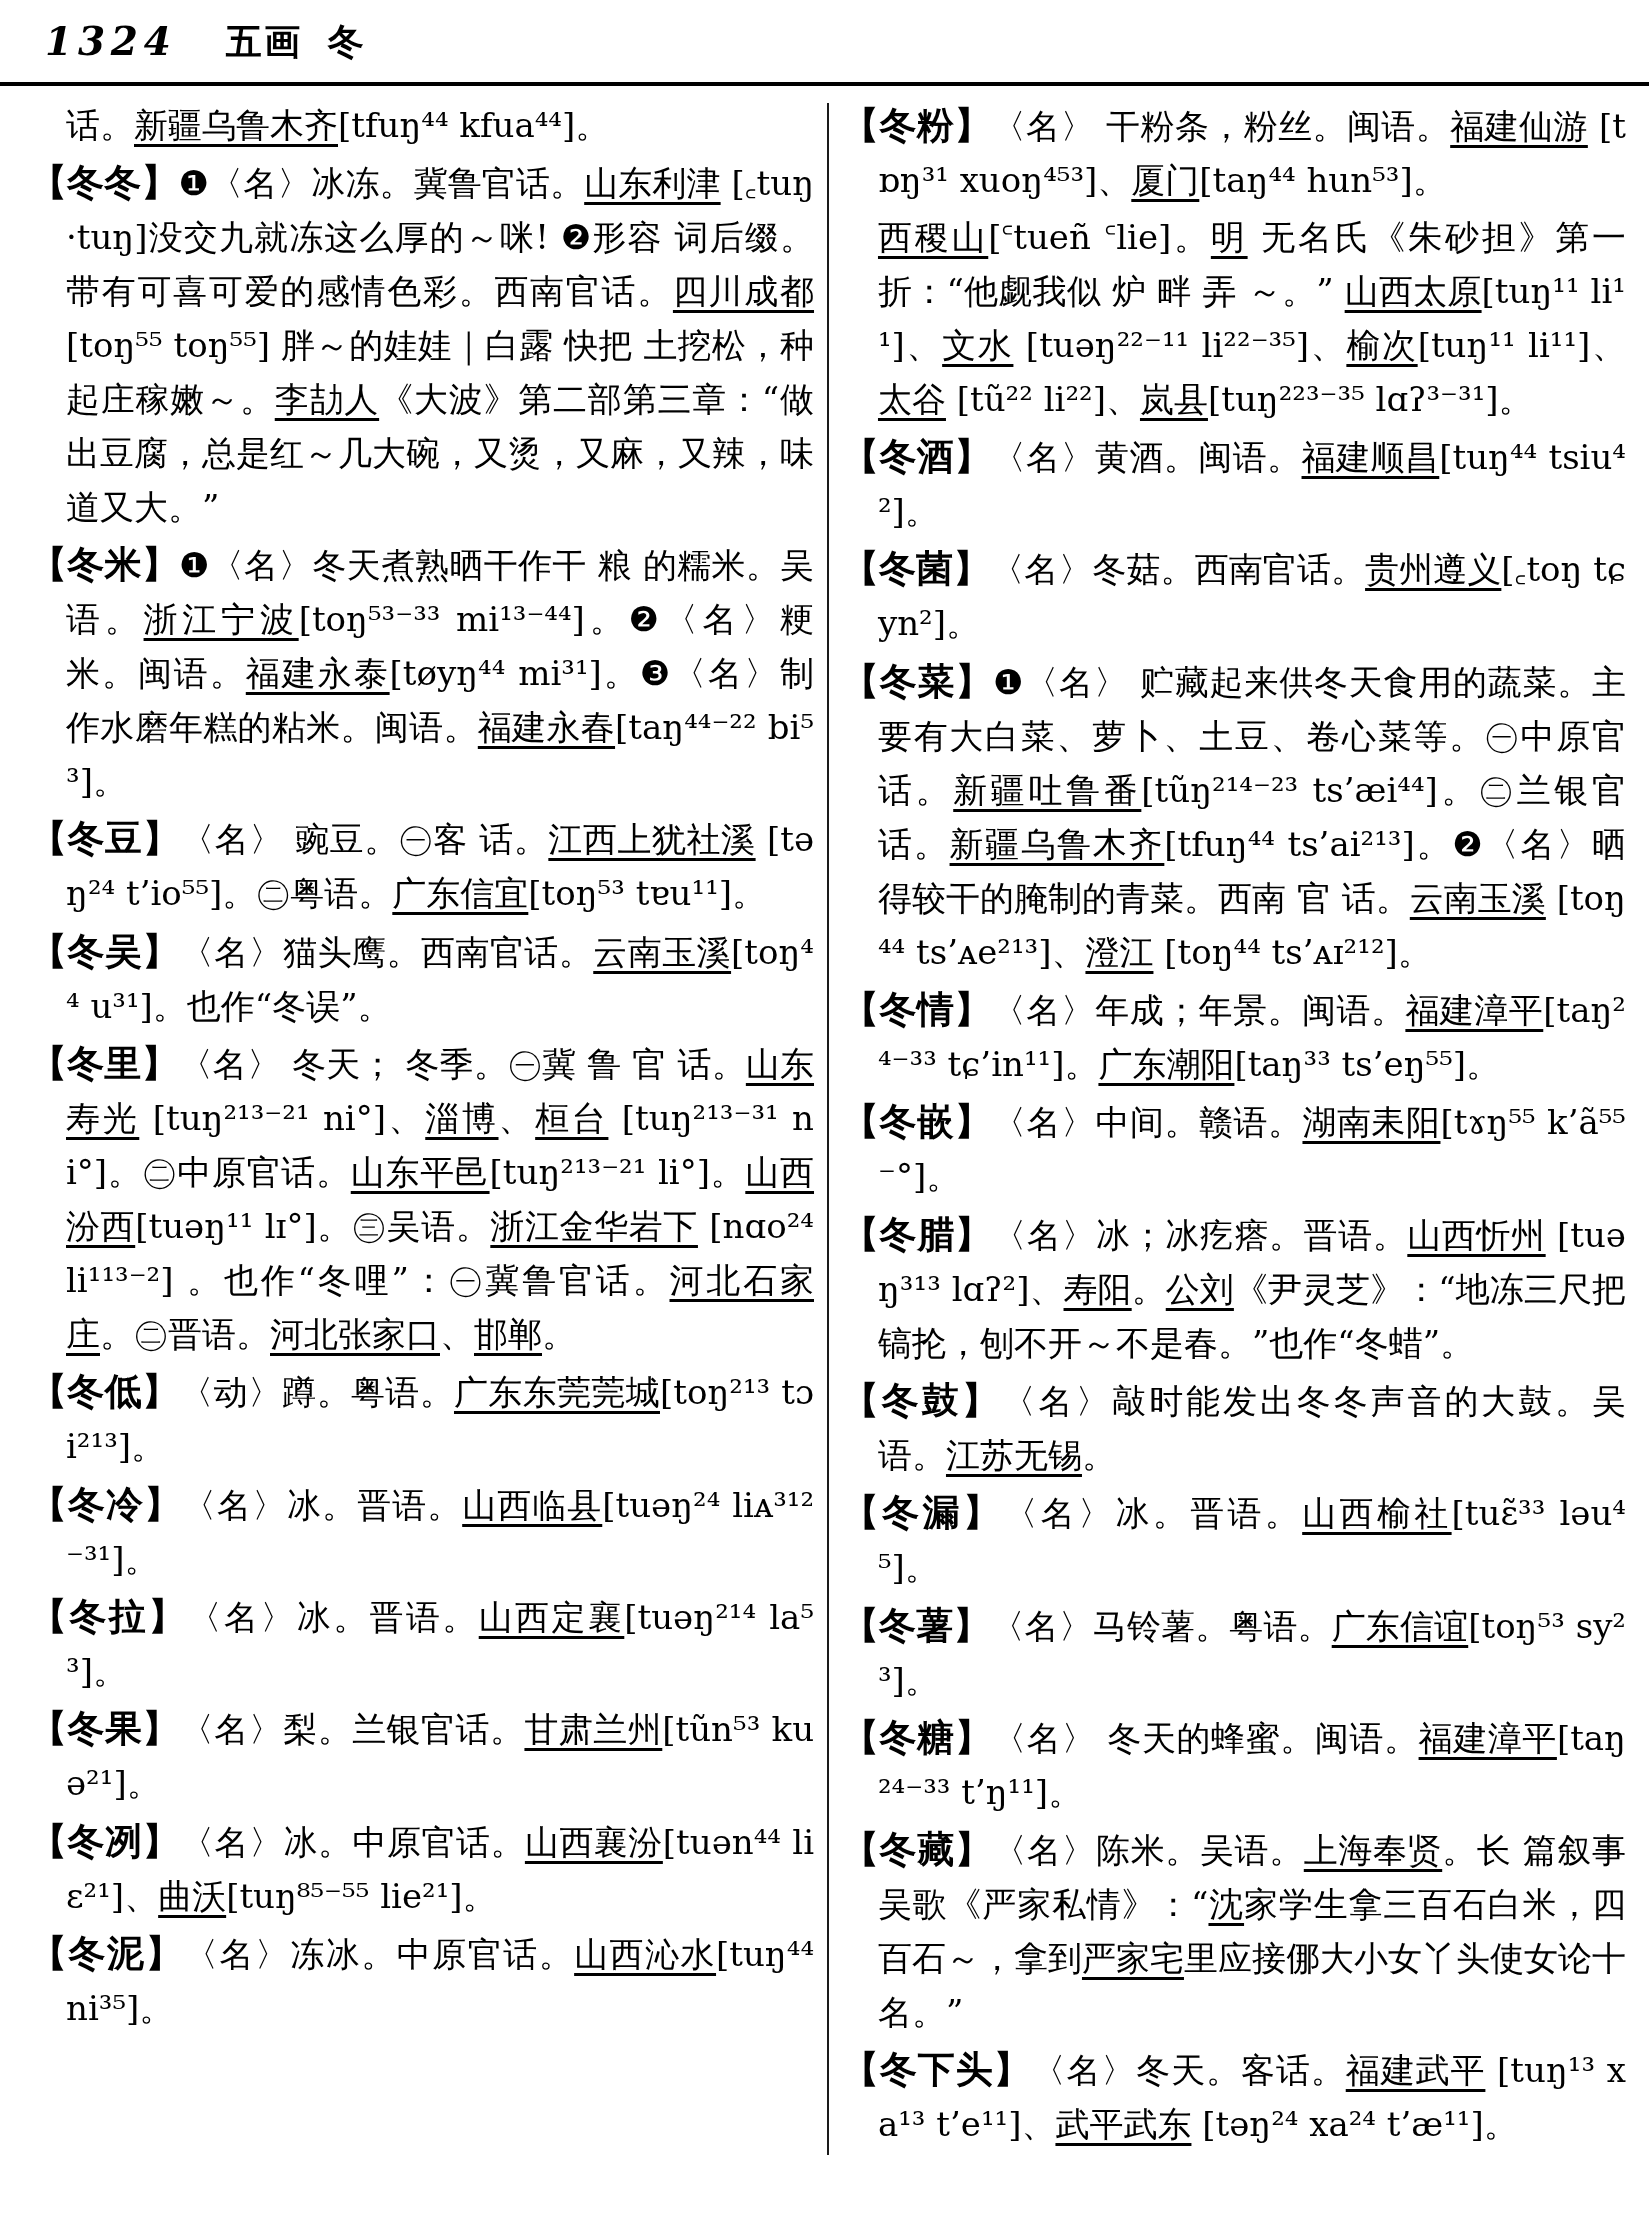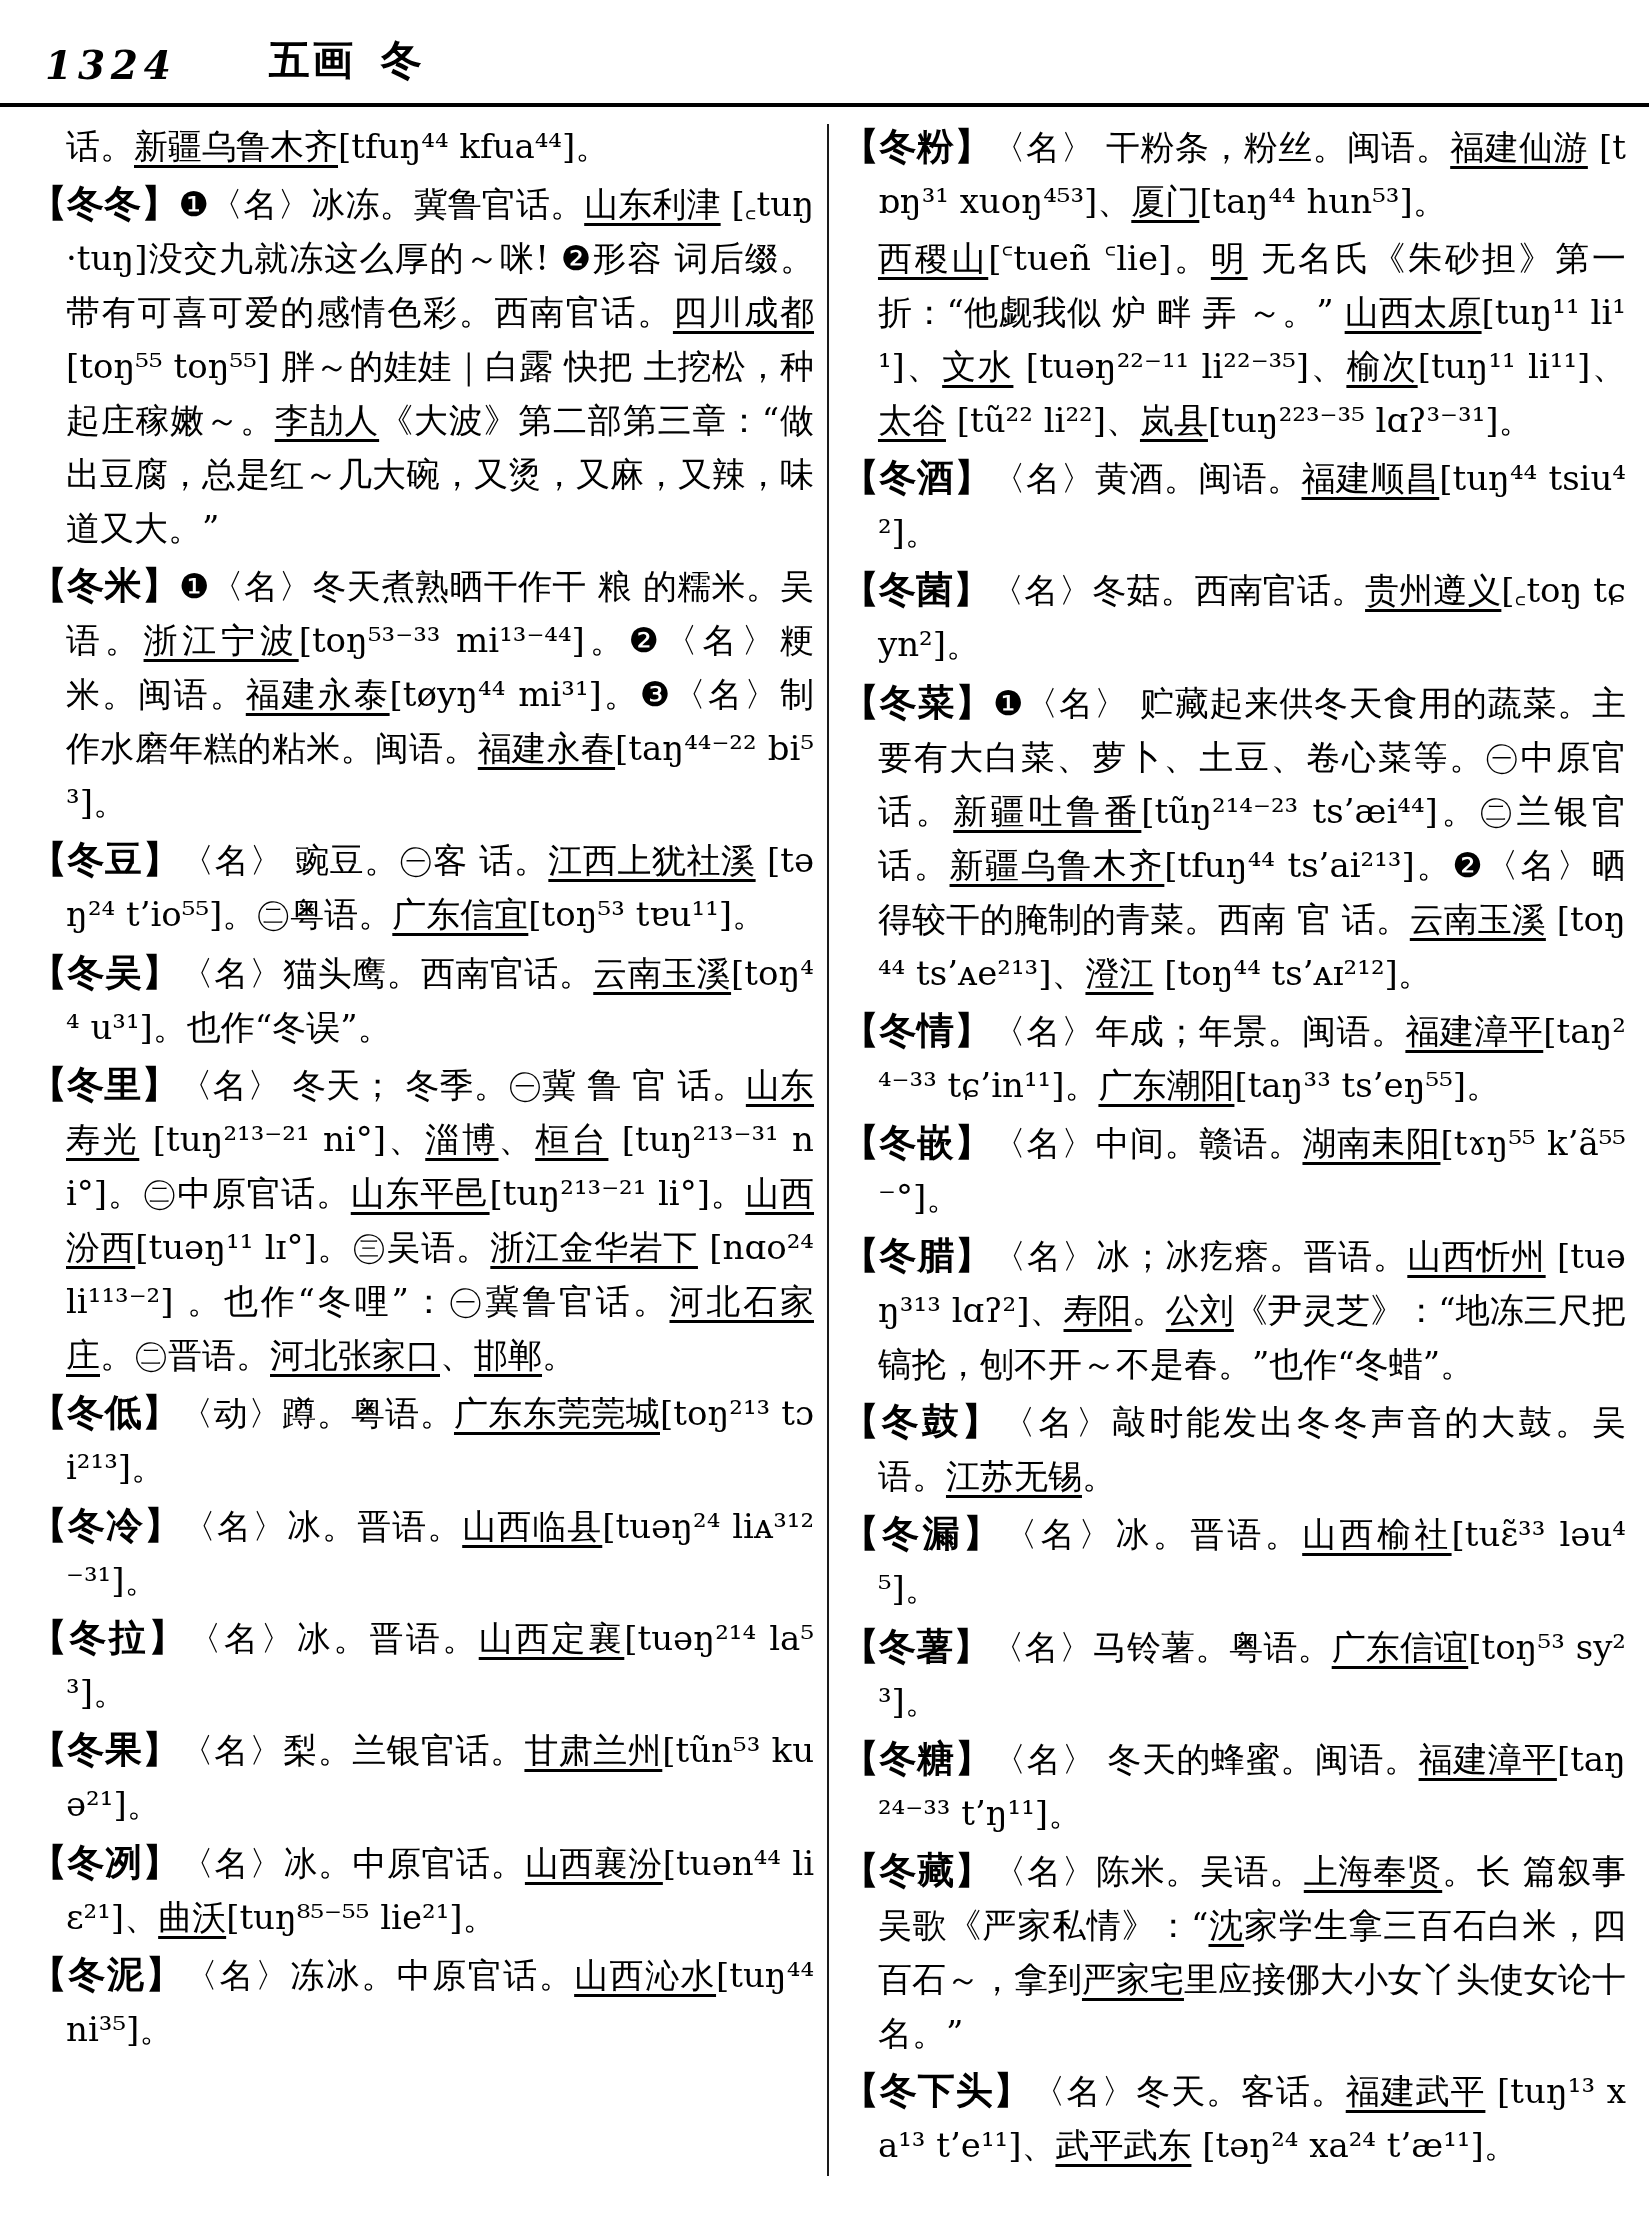--- a/index.html
+++ b/index.html
@@ -2,23 +2,23 @@
 <html style="font-size:13.2px"><head>
 <meta charset="utf-8">
 <style>
   html,body{margin:0;padding:0;background:#e8e8e8;}
   .page{
     position:relative;width:1650px;height:2227px;margin:0 auto;
     background:#ffffff;color:#000;
     font-family:"DejaVu Serif","Liberation Serif",serif;
     overflow:hidden;
   }
-  .header{display:flex;align-items:flex-end;padding:33px 0 0 45px;}
+  .header{display:flex;align-items:flex-start;padding:18px 0 0 45px;}
   .pageno{font-size:39px;font-weight:bold;font-style:italic;letter-spacing:5.8px;}
-  .section{font-size:41px;font-weight:bold;margin-left:92px;letter-spacing:2.5px;}
+  .section{font-size:36px;font-weight:bold;margin-left:49px;letter-spacing:2.5px;}
   .section-char{margin-left:25px;}
   .rule{height:4.1px;background:#000;margin-top:15px;}
   .cols{display:flex;align-items:flex-start;padding:11.5px 10px 0 30px;}
   .col{width:784px;}
   .col-divider{align-self:stretch;width:1.6px;background:#1a1a1a;margin:5px 13.2px 0 13.2px;}
   .entry{
     margin:0 0 3.3px 0;font-size:34px;line-height:54px;
     text-align:justify;padding-left:36px;text-indent:-36px;
     word-break:break-all;
   }

